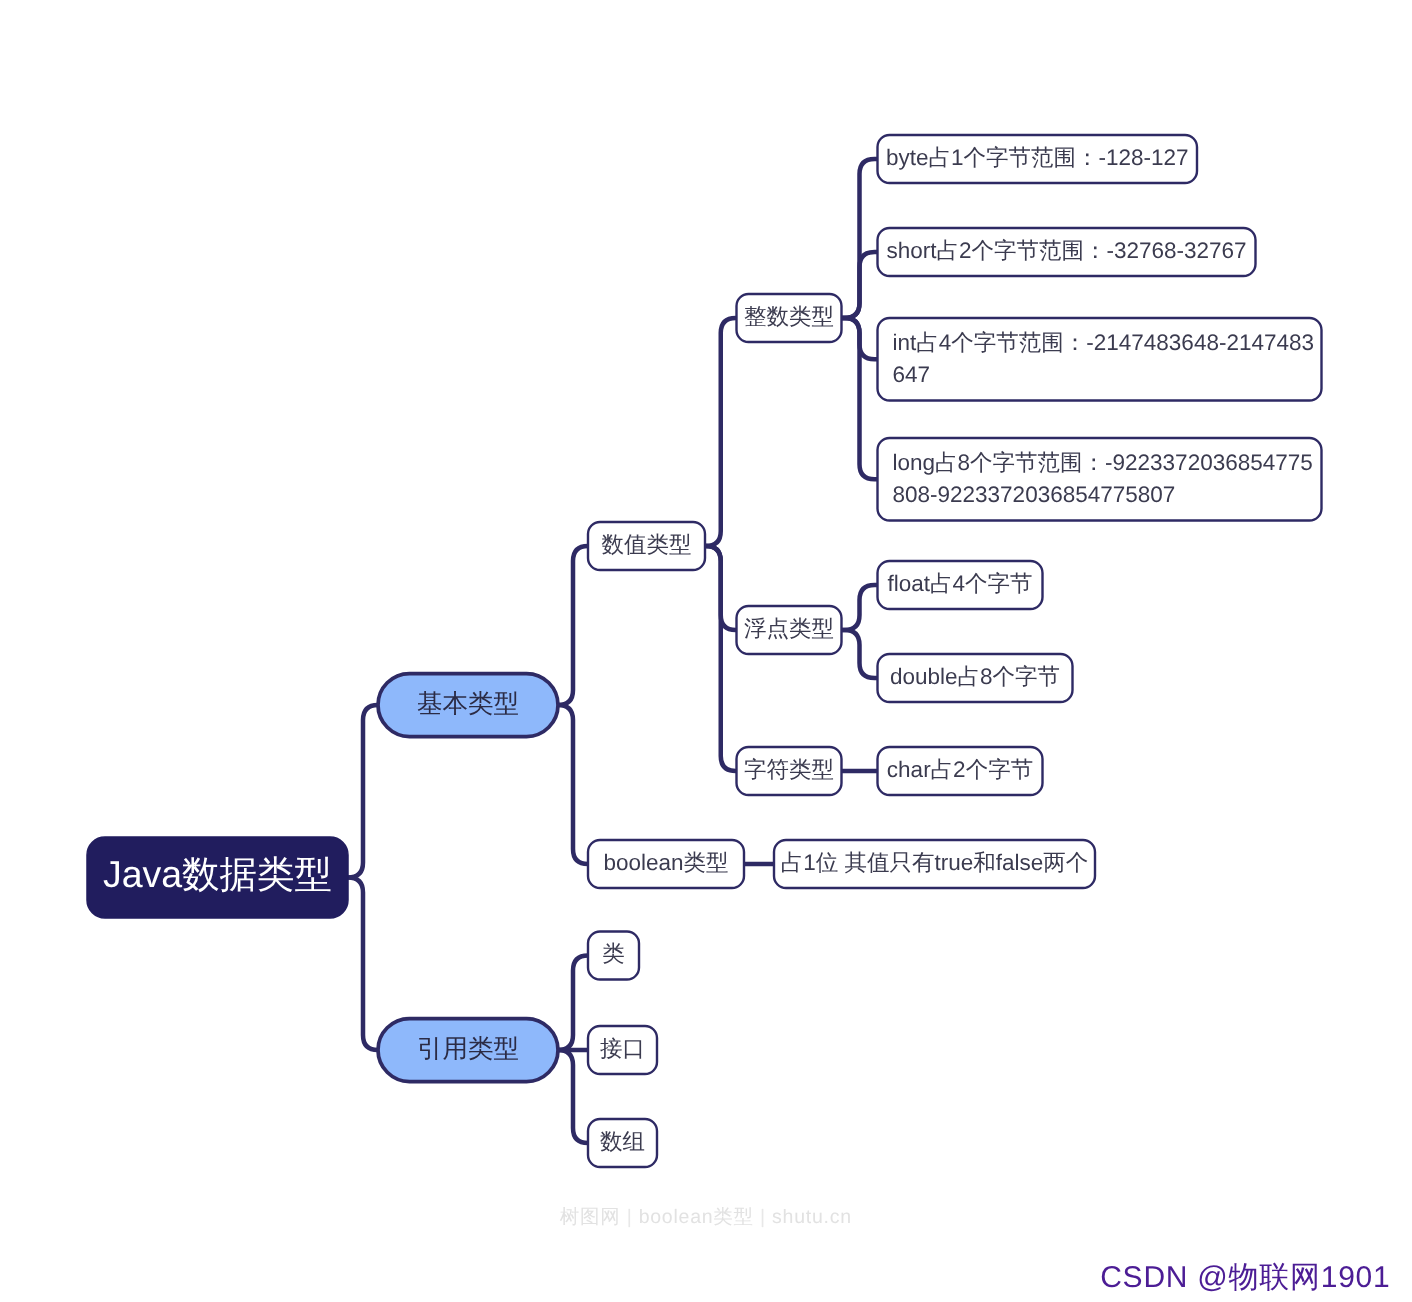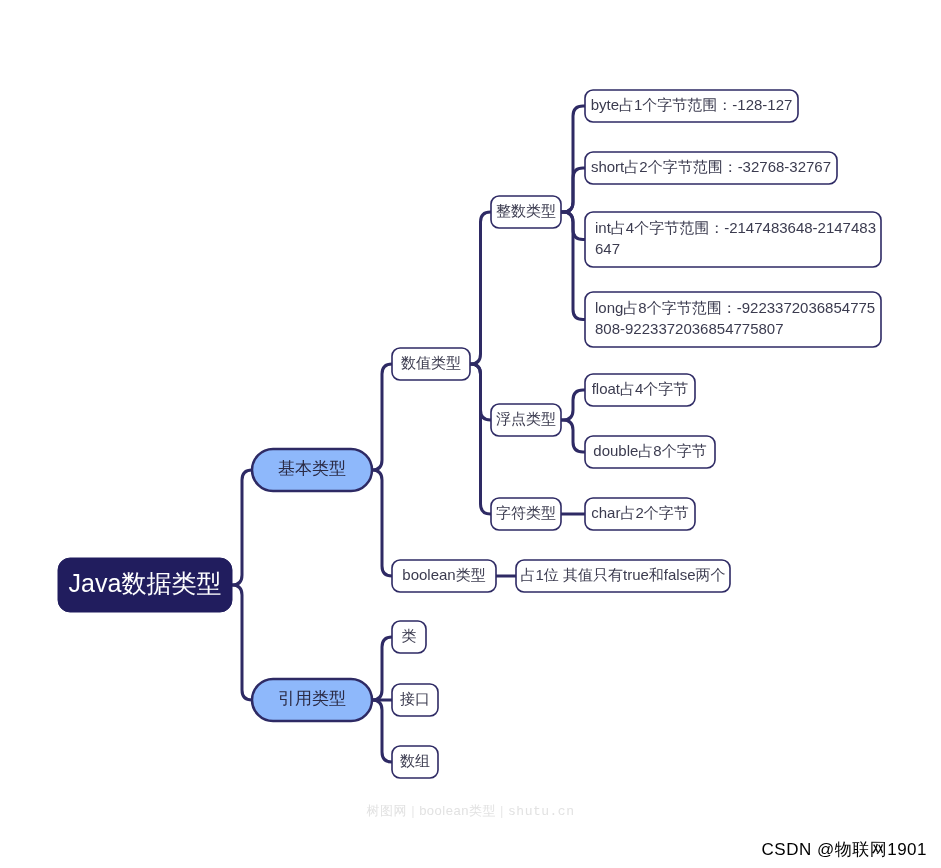--- a/index.html
+++ b/index.html
@@ -41,28 +41,28 @@
     top: 802px;
     width: 941px;
     text-align: center;
     font-size: 13px;
     color: #e2e2e2;
     letter-spacing: 0.5px;
     user-select: none;
   }
   .footer-note .sep { color: #e8e8e8; }
   .footer-note .dom {
-    font-family: Liberation Mono, monospace;
+    font-family: Liberation Sans, sans-serif;
   }
   .csdn-watermark {
     position: absolute;
     right: 14px;
     top: 838px;
-    font-size: 17px;
-    color: #000000;
+    font-size: 20px;
+    color: #4c1d95;
     letter-spacing: 0.5px;
     user-select: none;
   }
 </style>
 </head>
 <body>
 
 <svg id="canvas" viewBox="0 0 941 868">
   <g id="edges" fill="none" stroke="#2e2a64" stroke-width="3" stroke-linecap="round">
       <path d="M 232 585 L 232 585 Q 242 585 242 575 L 242 480 Q 242 470 252 470 L 252 470"></path>

